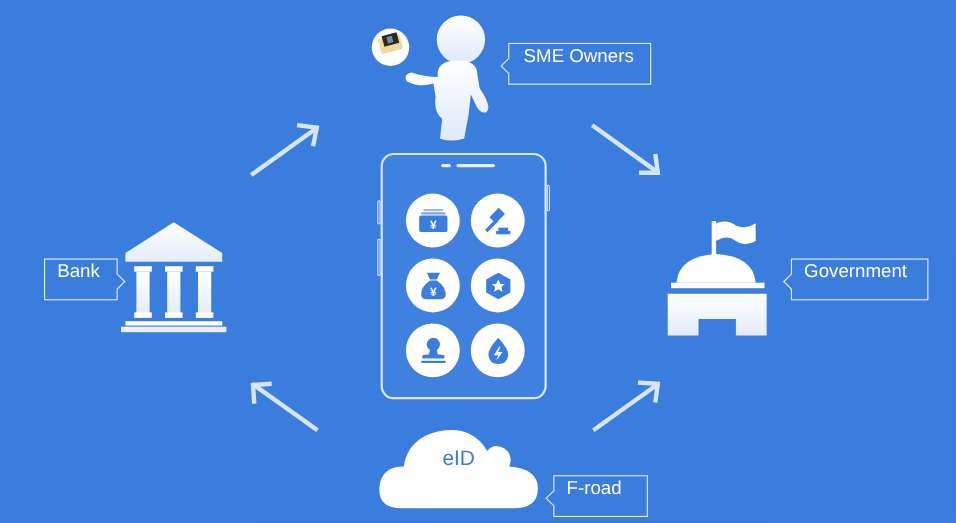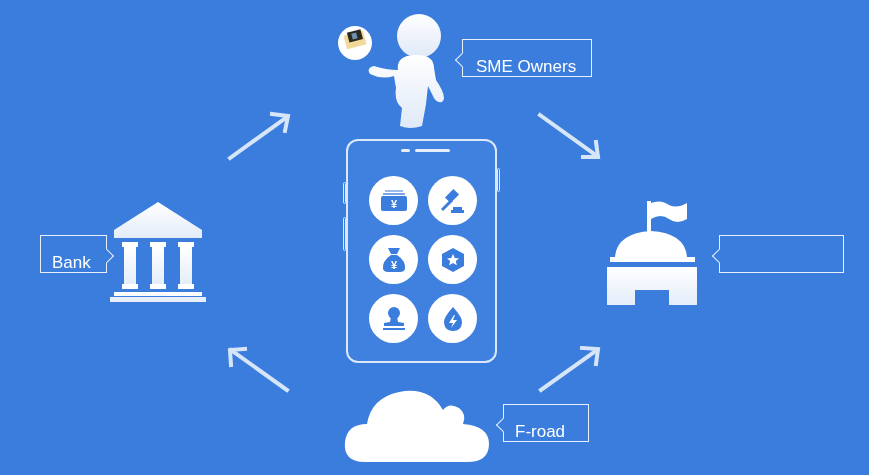--- a/index.html
+++ b/index.html
@@ -9,21 +9,21 @@
     font-family: "Liberation Sans", sans-serif;
     position: relative;
   }
   .abs { position: absolute; }
   .callout {
     position: absolute;
     border: 1.5px solid #e8f0fb;
     color: #ffffff;
     font-size: 17px;
     line-height: 22px;
-    padding: 16px 8px;
+    padding: 0 8px;
     box-sizing: border-box;
     height: 38px;
     white-space: nowrap;
   }
   .callout .tail {
     position: absolute; top: 50%; width: 9px; height: 9px;
     border-left: 1.5px solid #e8f0fb; border-bottom: 1.5px solid #e8f0fb;
     background: #3b7ddd;
   }
   .callout.left-tail .tail { left: -6px; transform: translateY(-30%) rotate(45deg); }
@@ -107,31 +107,33 @@
     <rect x="42" y="2" width="4" height="34" fill="#fff"></rect>
     <path d="M46 4 Q56 0 64 6 Q72 10 82 4 L82 20 Q72 26 64 20 Q56 14 46 20 Z" fill="#fff"></path>
     <path d="M10 58 Q12 34 46 32 Q80 34 82 58 Z" fill="#fff"></path>
     <rect x="5" y="58" width="85" height="5" fill="#fff"></rect>
     <path d="M2 68 L92 68 L92 106 L64 106 L64 91 L30 91 L30 106 L2 106 Z" fill="url(#gg)"></path>
   </svg>
 </div>
 
 <div class="callout left-tail" style="left:719px;top:235px;width:125px;">
   <span class="tail"></span>
+  <span style="position:relative;margin-left:3px;">Government</span>
 </div>
 
 <div class="abs" style="left:343px;top:384px;width:148px;height:84px;">
   <svg width="148" height="84" viewBox="0 0 148 84">
     <path d="M22 78 Q0 78 2 58 Q4 40 24 40 Q28 14 56 8 Q86 2 100 26 Q106 18 116 24 Q124 30 120 40 Q146 42 146 60 Q146 78 124 78 Z" fill="#ffffff"></path>
   </svg>
   <div class="cloud-text" style="left:24px;top:23px;">
-  </div>
-</div>
-
-<div class="callout left-tail" style="left:503px;top:404px;width:86px;">
+    <div>eID</div>
+  </div>
+</div>
+
+<div class="callout left-tail" style="left:503px;top:432px;width:86px;">
   <span class="tail"></span>
   <span style="position:relative;margin-left:3px;">F-road</span>
 </div>
 
 <svg class="abs" width="869" height="475" style="left:0;top:0;pointer-events:none;">
   <g stroke="#d7e5f9" stroke-width="4" fill="none" stroke-linecap="square">
     <g>
       <line x1="230" y1="158" x2="287" y2="117"></line>
       <polyline points="272,114 288,116 285,131"></polyline>
     </g>

